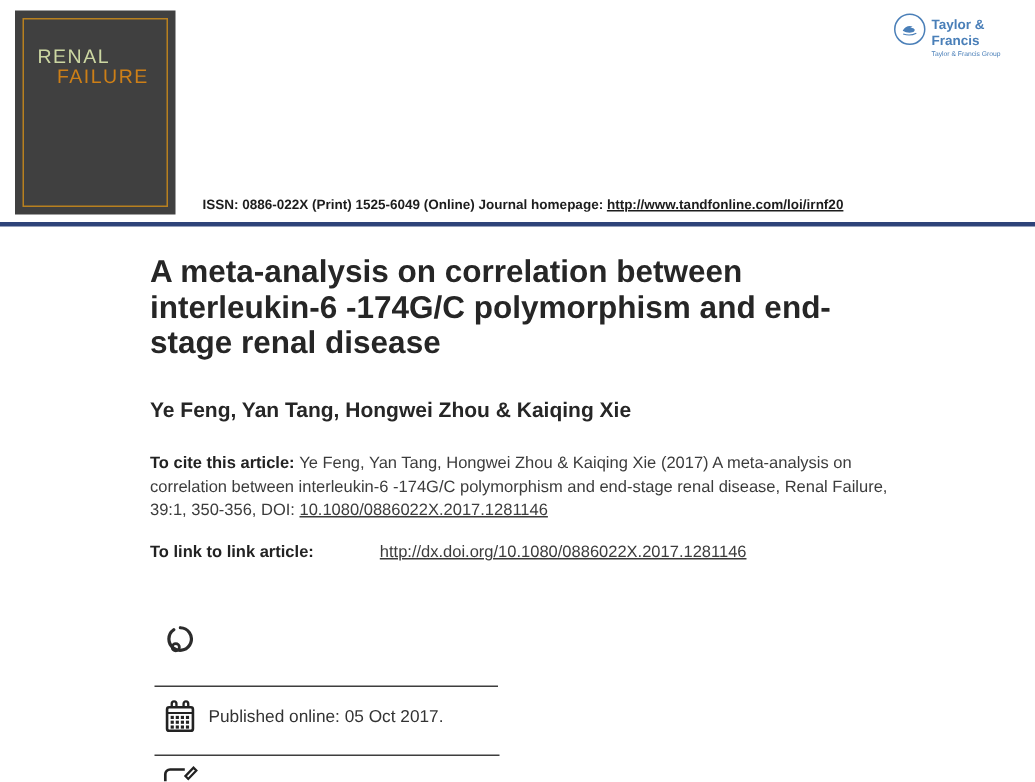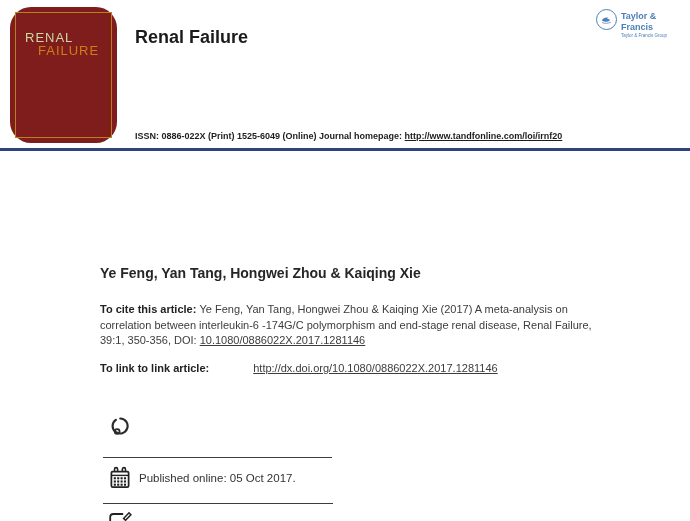--- a/index.html
+++ b/index.html
@@ -2,21 +2,21 @@
 <html><head>
 <meta charset="utf-8">
 <style>
   * { margin:0; padding:0; box-sizing:border-box; }
   html,body { background:#fff; }
   .page {
     position:relative; width:690px; height:521px; background:#ffffff;
     overflow:hidden; font-family:"Liberation Sans", sans-serif; color:#262626;
   }
   
-  .cover { position:absolute; left:10px; top:7px; width:107px; height:136px; background:#7f1d1d;border-radius:21px; }
+  .cover { position:absolute; left:10px; top:7px; width:107px; height:136px; background:#404040; }
   .cover-inner { position:absolute; left:5px; top:5px; right:5px; bottom:5px; border:1px solid #b8801f; }
   .cover-renal  { position:absolute; left:15px; top:23px; font-size:13px; letter-spacing:1px; color:#ccd7a2; font-weight:400; }
   .cover-failure{ position:absolute; left:28px; top:36px; font-size:13px; letter-spacing:1px; color:#cd7f17; font-weight:400; }
   
   .journal-name { position:absolute; left:135px; top:27px; font-size:18px; font-weight:700; color:#1b1b1b; }
   .logo { position:absolute; left:596px; top:9px; display:flex; align-items:flex-start; }
   .logo-circle { width:21px; height:21px; border-radius:50%; border:1.6px solid #4a7fb8; background:#fff;
                  display:flex; align-items:center; justify-content:center; flex:none; }
   .logo-text { margin-left:4px; color:#4a7fb8; }
   .logo-name { font-size:9px; font-weight:600; line-height:11px; margin-top:2px; }
@@ -47,41 +47,41 @@
 <body>
 
 <div class="page">
 
   <div class="cover">
     <div class="cover-inner"></div>
     <div class="cover-renal">RENAL</div>
     <div class="cover-failure">FAILURE</div>
   </div>
 
-  <div class="journal-name">Renal Failure</div>
 
   <div class="logo">
     <span class="logo-circle">
       <svg width="15" height="15" viewBox="0 0 24 24" aria-hidden="true">
         <path d="M4.5 13.5c2-4.2 7-6 10.5-4.2l-3 1.6c4-.6 6.5 1.4 4.8 3.2-2.6 2.4-8.6 1.8-12.3-.6z" fill="#4a7fb8"></path>
         <path d="M5 17c4.5 1.6 9.5 1.5 14-.8" stroke="#4a7fb8" stroke-width="1.2" fill="none"></path>
       </svg>
     </span>
     <span class="logo-text">
       <div class="logo-name">Taylor &amp; Francis</div>
       <div class="logo-group">Taylor &amp; Francis Group</div>
     </span>
   </div>
 
   <div class="issn-line">
     <span>ISSN: 0886-022X (Print) 1525-6049 (Online) Journal homepage: </span><span class="homepage-link">http://www.tandfonline.com/loi/irnf20</span>
   </div>
 
   <div class="rule"></div>
 
+  <h1 class="article-title">A meta-analysis on correlation between interleukin-6 -174G/C polymorphism and end-stage renal disease</h1>
 
   <div class="authors">Ye Feng, Yan Tang, Hongwei Zhou &amp; Kaiqing Xie</div>
 
   <p class="cite">
     <span class="cite-label">To cite this article: </span><span>Ye Feng, Yan Tang, Hongwei Zhou &amp; Kaiqing Xie (2017) A meta-analysis on correlation between interleukin-6 -174G/C polymorphism and end-stage renal disease, Renal Failure, 39:1, 350-356, DOI: </span><span class="doi-link">10.1080/0886022X.2017.1281146</span>
   </p>
 
   <div class="link-line">
     <span class="link-label">To link to link article:</span><span class="link-url">http://dx.doi.org/10.1080/0886022X.2017.1281146</span>
   </div>

